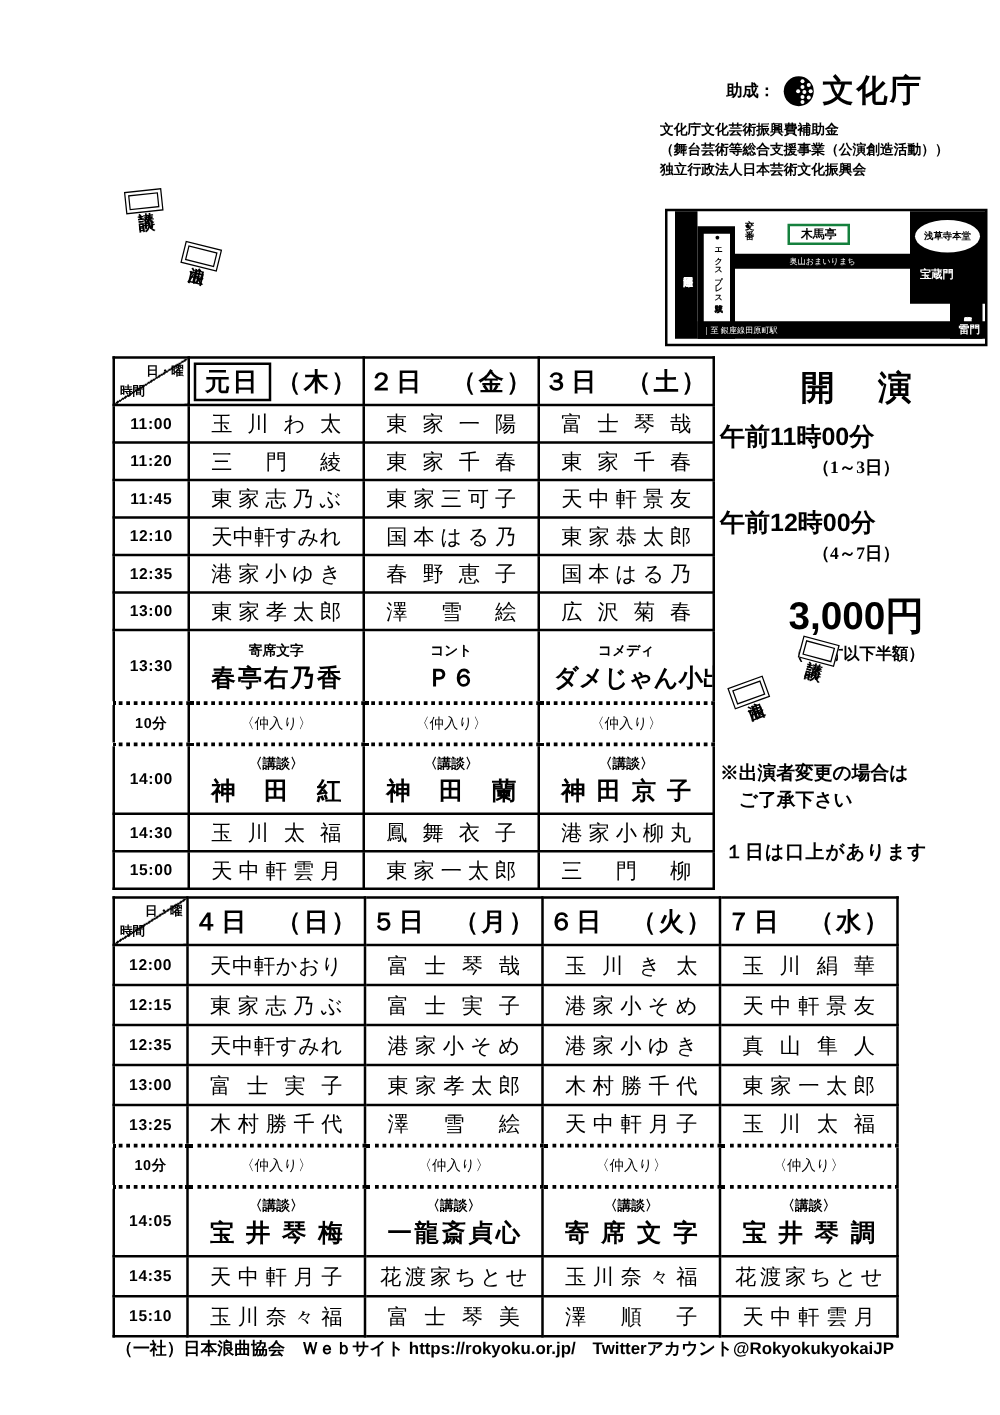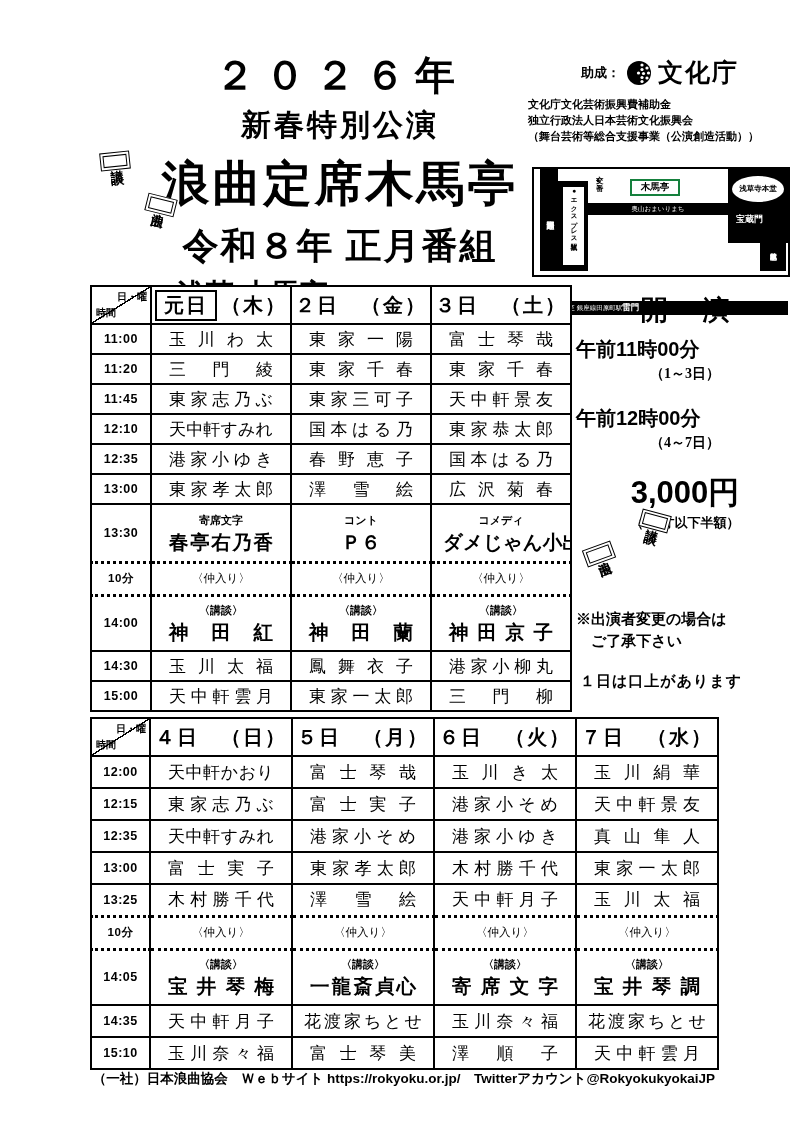--- a/index.html
+++ b/index.html
@@ -57,21 +57,21 @@
   .m-street { left:54px; top:34px; width:140px; height:12px; background:#000;
     display:flex; align-items:center; justify-content:center; }
   .m-street span { position:static; color:#fff; font-size:6.5px; }
   .m-koban { left:62px; top:8px; font-size:7.5px; font-weight:bold; text-align:center; line-height:1.1; }
   .m-kinba { left:96px; top:10px; width:50px; height:17px; border:2px solid #15803d; background:#fff;
     display:flex; align-items:center; justify-content:center; font-size:9.5px; font-weight:bold; }
   .m-ginza { left:226px; top:56px; width:26px; height:46px; background:#000;
     display:flex; align-items:center; justify-content:center; }
   .m-ginza span { position:static; writing-mode:vertical-rl; color:#fff; font-size:6.5px; font-weight:bold; }
   .m-bottom { left:24px; top:88px; width:230px; height:14px; background:#000;
-    display:flex; align-items:center; padding:0 4px;margin-top:44px; }
+    display:flex; align-items:center; justify-content:space-between; padding:0 4px; }
   .m-bottom span { position:static; color:#fff; }
   .m-taw { font-size:6.5px; }
   .m-kam { font-size:8.5px; font-weight:bold; }
   
   table { border-collapse:collapse; table-layout:fixed; background:#fff; }
   .sched { position:absolute; }
   .sched th, .sched td { border:2px solid #000; text-align:center; vertical-align:middle;
     overflow:hidden; padding:0; }
   .sched th { font-size:20px; font-weight:bold; letter-spacing:2px; height:38px; }
   .t1 { left:90px; top:285px; width:480px; }
@@ -109,31 +109,20 @@
     font-size:15px; font-weight:bold; letter-spacing:1px; }
   
   .footer { position:absolute; left:90px; top:1070px; width:628px; text-align:center;
     font-size:13.5px; font-weight:bold; }
 </style>
 </head>
 <body>
 
 <div class="page">
 
-  <div class="titleblock">
-    <div class="t-year">２０２６年</div>
-    <div class="t-sub">新春特別公演</div>
-    <div class="t-main">浪曲定席木馬亭</div>
-    <div class="t-prog">令和８年 正月番組</div>
-    <div class="t-venue">
-      <span>浅草 木馬亭</span>
-      <span class="t-phone">03−3844−6293</span>
-    </div>
-    <div class="t-addr">台東区浅草２丁目７−5</div>
-  </div>
 
   <div class="stamp stamp1">
     <div class="inner">講談</div>
   </div>
   <div class="stamp stamp2">
     <div class="inner">浪曲</div>
   </div>
 
   <div class="sponsor">
     <div class="josei-line">
@@ -149,22 +138,22 @@
             <circle cx="12.5" cy="13" r="1.6"></circle>
           <circle cx="21" cy="18" r="1.6"></circle>
             <circle cx="16" cy="17.5" r="1.6"></circle>
             <circle cx="16" cy="21.5" r="1.6"></circle>
         </g>
       </svg>
       <span class="agency-name">文化庁</span>
     </div>
     <div class="sponsor-lines">
       <div>文化庁文化芸術振興費補助金</div>
+      <div>（舞台芸術等総合支援事業（公演創造活動））</div>
       <div>独立行政法人日本芸術文化振興会</div>
-      <div>（舞台芸術等総合支援事業（公演創造活動））</div>
     </div>
   </div>
 
   <div class="map">
     <div class="m-road-left">
         <span>国際通り</span>
       </div>
     <div class="m-sta-black"></div>
     <div class="m-sta-box">
       <span class="dot">●</span>

